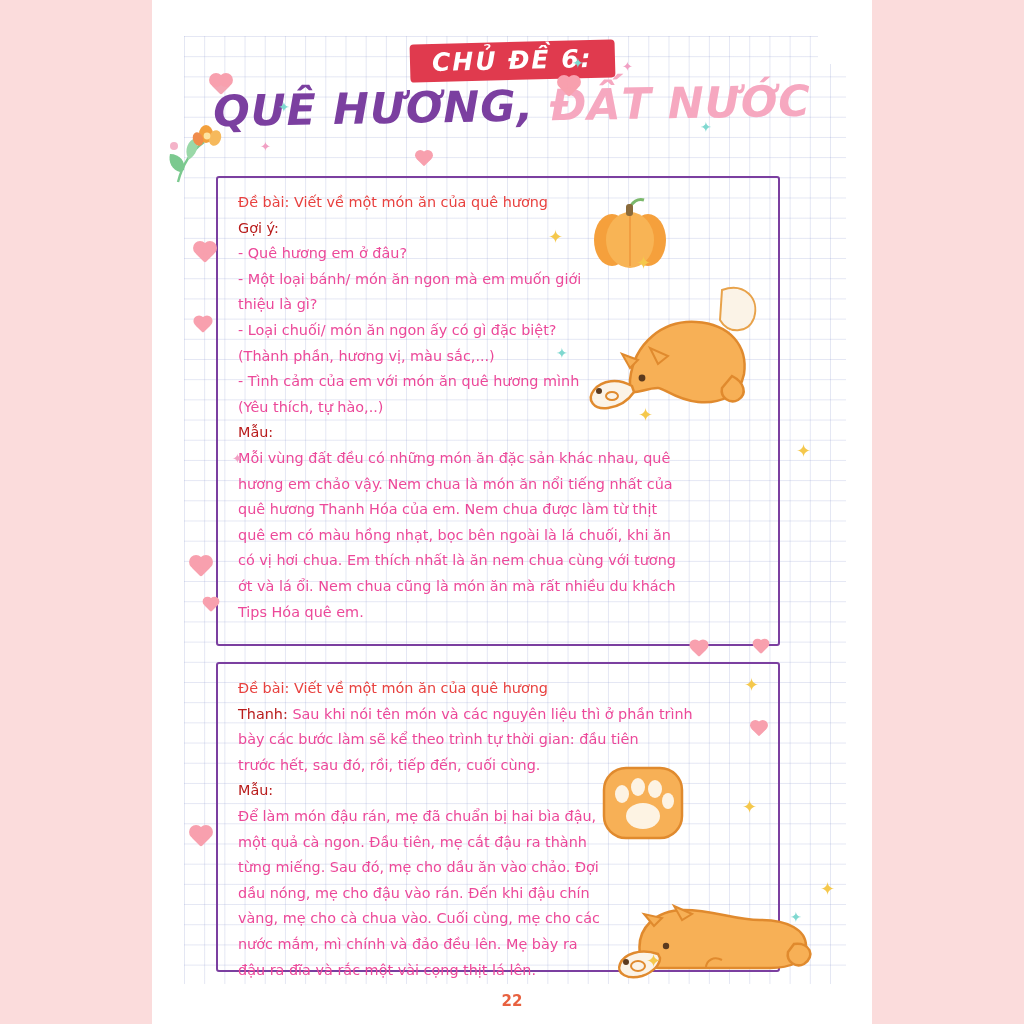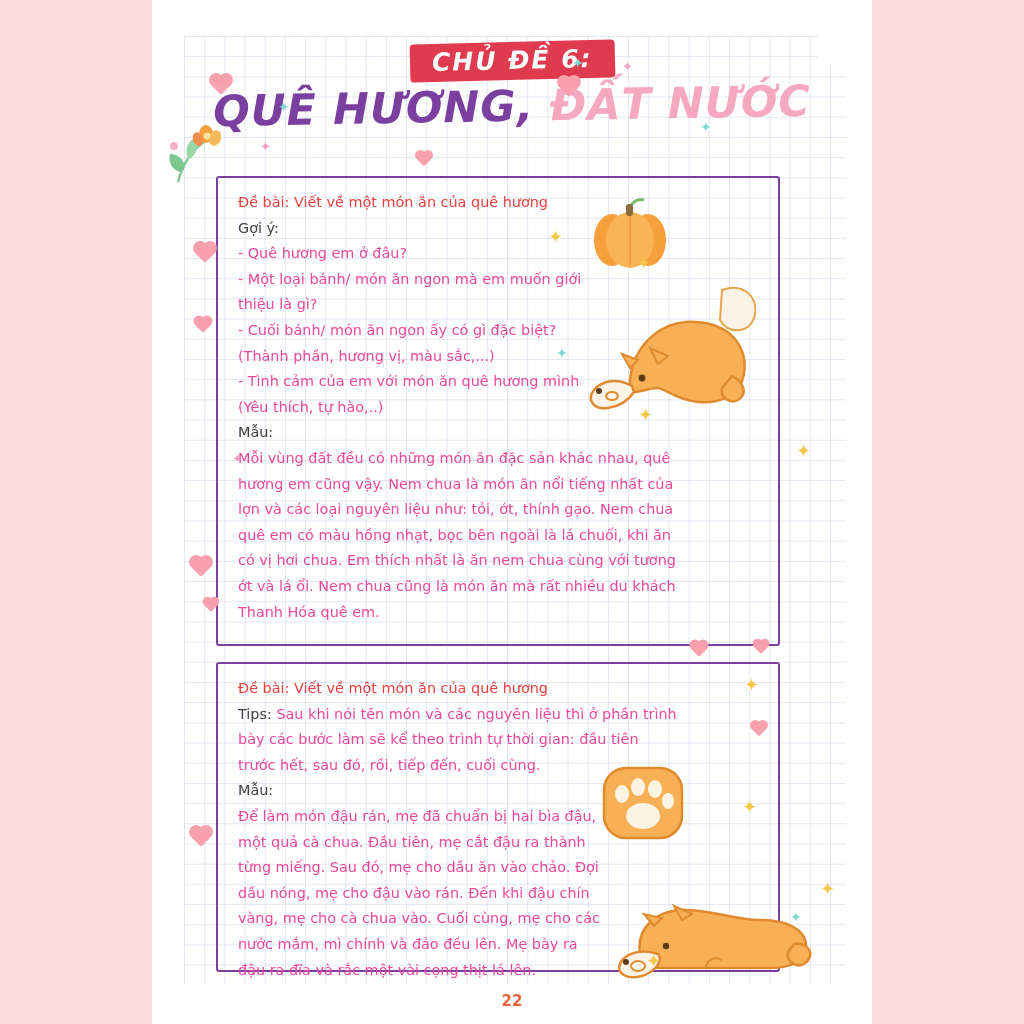--- a/index.html
+++ b/index.html
@@ -98,21 +98,21 @@
     left: 20px;
     right: 14px;
     top: 12px;
     font-family: "DejaVu Sans", sans-serif;
     font-size: 14.4px;
     line-height: 25.6px;
     color: #4b2a62;
   }
   .line { white-space: nowrap; }
   .red    { color: #e8413f; }
-  .purple { color: #404040; margin-top: 13px; }
+  .purple { color: #b91c1c; margin-top: 13px; }
   .body-t { color: #ec4899; }
 
   
   #page-num {
     position: absolute;
     left: 0;
     bottom: 14px;
     width: 720px;
     text-align: center;
     color: #e8613f;
@@ -204,32 +204,32 @@
   <div class="box" id="box1">
     <div class="txt">
       <div class="line">
         <span class="red">Đề bài:</span>
         <span class="red">Viết về một món ăn của quê hương</span>
       </div>
       <div class="line"><span class="purple">Gợi ý:</span></div>
       <div class="line body-t">- Quê hương em ở đâu?</div>
       <div class="line body-t">- Một loại bánh/ món ăn ngon mà em muốn giới</div>
       <div class="line body-t">thiệu là gì?</div>
-      <div class="line body-t">- Cuối bánh/ món ăn ngon ấy có gì đặc biệt?</div>
+      <div class="line body-t">- Loại chuối/ món ăn ngon ấy có gì đặc biệt?</div>
       <div class="line body-t">(Thành phần, hương vị, màu sắc,...)</div>
       <div class="line body-t">- Tình cảm của em với món ăn quê hương mình</div>
       <div class="line body-t">(Yêu thích, tự hào,..)</div>
       <div class="line"><span class="purple">Mẫu:</span></div>
       <div class="line body-t">Mỗi vùng đất đều có những món ăn đặc sản khác nhau, quê</div>
-      <div class="line body-t">hương em cũng vậy. Nem chua là món ăn nổi tiếng nhất của</div>
-      <div class="line body-t">lợn và các loại nguyên liệu như: tỏi, ớt, thính gạo. Nem chua</div>
+      <div class="line body-t">hương em chảo vậy. Nem chua là món ăn nổi tiếng nhất của</div>
+      <div class="line body-t">quê hương Thanh Hóa của em. Nem chua được làm từ thịt</div>
       <div class="line body-t">quê em có màu hồng nhạt, bọc bên ngoài là lá chuối, khi ăn</div>
       <div class="line body-t">có vị hơi chua. Em thích nhất là ăn nem chua cùng với tương</div>
       <div class="line body-t">ớt và lá ổi. Nem chua cũng là món ăn mà rất nhiều du khách</div>
-      <div class="line body-t">Thanh Hóa quê em.</div>
+      <div class="line body-t">Tips Hóa quê em.</div>
     </div>
   </div>
 
   <svg id="pumpkin" viewBox="0 0 96 74">
     <path d="M48 12 C50 6 56 2 62 4" stroke="#7bb86b" stroke-width="3" fill="none"></path>
     <ellipse cx="30" cy="44" rx="18" ry="26" fill="#f5a03c"></ellipse>
     <ellipse cx="66" cy="44" rx="18" ry="26" fill="#f5a03c"></ellipse>
     <ellipse cx="48" cy="44" rx="24" ry="28" fill="#f8b455"></ellipse>
     <path d="M48 18 L48 70" stroke="#ec8f33" stroke-width="2" fill="none" opacity=".6"></path>
     <rect x="44" y="8" width="7" height="12" rx="3" fill="#8a6a3a"></rect>
@@ -272,28 +272,28 @@
   <span class="star-t" style="left:404px;top:346px;">✦</span>
   <span class="star-p" style="left:80px;top:452px;">✦</span>
 
   <div class="box" id="box2">
     <div class="txt">
       <div class="line">
         <span class="red">Đề bài:</span>
         <span class="red">Viết về một món ăn của quê hương</span>
       </div>
       <div class="line">
-        <span class="purple">Tips:</span>
+        <span class="purple">Thanh:</span>
         <span class="body-t">Sau khi nói tên món và các nguyên liệu thì ở phần trình</span>
       </div>
       <div class="line body-t">bày các bước làm sẽ kể theo trình tự thời gian: đầu tiên</div>
       <div class="line body-t">trước hết, sau đó, rồi, tiếp đến, cuối cùng.</div>
       <div class="line"><span class="purple">Mẫu:</span></div>
       <div class="line body-t">Để làm món đậu rán, mẹ đã chuẩn bị hai bìa đậu,</div>
-      <div class="line body-t">một quả cà chua. Đầu tiên, mẹ cắt đậu ra thành</div>
+      <div class="line body-t">một quả cà ngon. Đầu tiên, mẹ cắt đậu ra thành</div>
       <div class="line body-t">từng miếng. Sau đó, mẹ cho dầu ăn vào chảo. Đợi</div>
       <div class="line body-t">dầu nóng, mẹ cho đậu vào rán. Đến khi đậu chín</div>
       <div class="line body-t">vàng, mẹ cho cà chua vào. Cuối cùng, mẹ cho các</div>
       <div class="line body-t">nước mắm, mì chính và đảo đều lên. Mẹ bày ra</div>
       <div class="line body-t">đậu ra đĩa và rắc một vài cọng thịt lá lên.</div>
     </div>
   </div>
 
   <svg id="paw" viewBox="0 0 86 86">
     <rect x="4" y="8" width="78" height="70" rx="22" fill="#f7b056" stroke="#e08a2e" stroke-width="2.5"></rect>

